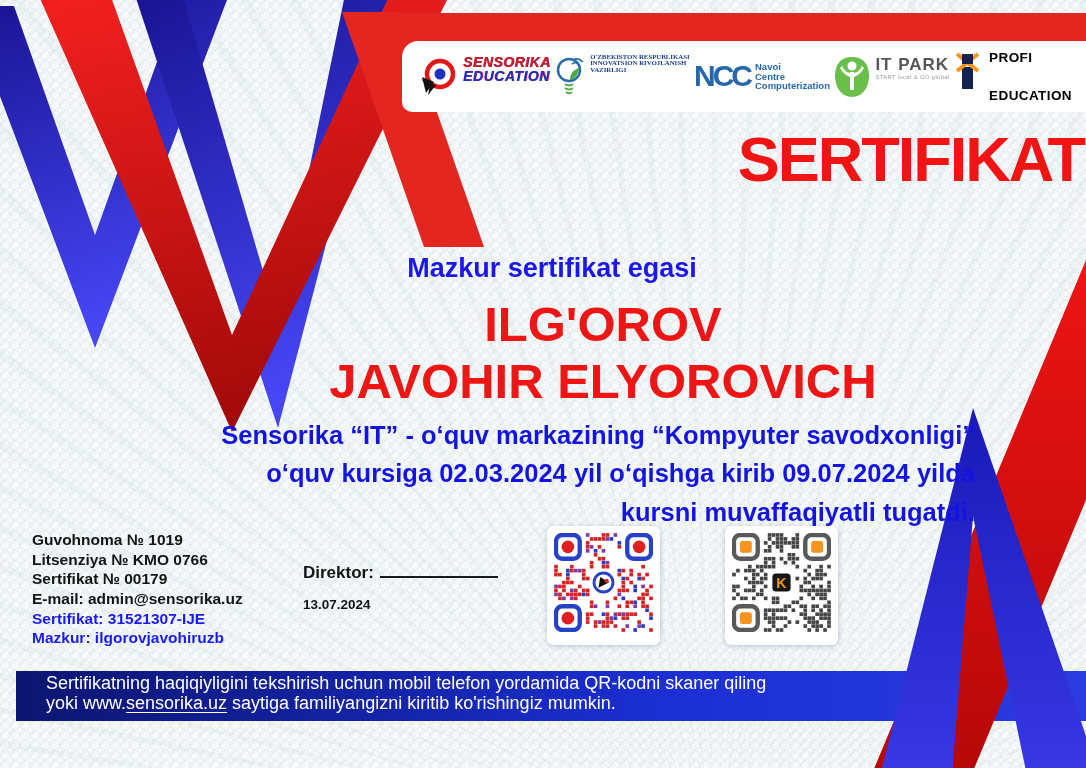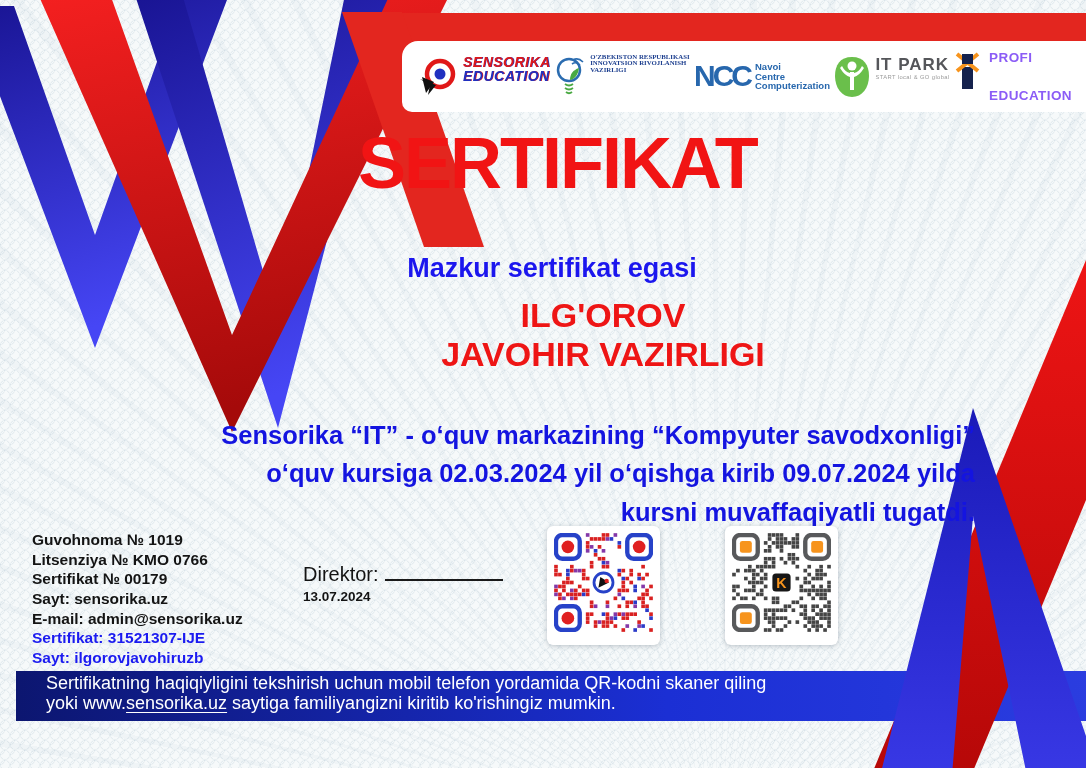--- a/index.html
+++ b/index.html
@@ -24,37 +24,37 @@
   }
   .logo{display:flex;gap:5px;}
   .logo .txt{display:flex;flex-direction:column;line-height:1.02;}
   .sens-word{font-style:italic;font-weight:bold;font-size:14px;letter-spacing:.5px;color:#e01818;text-shadow:.6px 0 #2030c0;}
   .sens-word2{font-style:italic;font-weight:bold;font-size:14px;letter-spacing:.5px;color:#2030c0;text-shadow:.6px 0 #e01818;}
   .min-txt{color:#1d3f8f;font-weight:bold;font-size:6.8px;line-height:1.25;font-family:"Liberation Serif","DejaVu Serif",serif;}
   .ncc-abbr{font-weight:900;font-size:30px;color:#2767ad;letter-spacing:-3px;line-height:.9;}
   .ncc-txt{color:#2767ad;font-weight:bold;font-size:9.5px;line-height:1.12;}
   .itp-title{color:#55565a;font-size:17px;font-weight:bold;letter-spacing:1px;line-height:1;}
   .itp-tag{color:#9a9a9a;font-size:5.8px;letter-spacing:.4px;margin-top:2px;}
-  .profi-txt{color:#8b5cf6;font-weight:900;font-size:13.5px;letter-spacing:.4px;line-height:1.05;gap:24px;}
+  .profi-txt{color:#000000;font-weight:900;font-size:13.5px;letter-spacing:.4px;line-height:1.05;gap:24px;}
   
   .title{position:absolute;left:358px;top:126px;width:726px;z-index:3;
-    text-align:left;font-size:72px;font-weight:bold;color:#f11414;letter-spacing:-2px;line-height:1.05;white-space:nowrap;}
+    text-align:right;font-size:63px;font-weight:bold;color:#f11414;letter-spacing:-2px;line-height:1.05;white-space:nowrap;}
   .subtitle{position:absolute;left:252px;top:253px;width:600px;z-index:3;
     text-align:center;font-size:27px;font-weight:bold;color:#1b16ee;}
   .recipient{position:absolute;left:300px;top:296px;width:606px;z-index:3;
-    text-align:center;font-size:34px;font-weight:bold;color:#ee1515;line-height:1.16;}
+    text-align:center;font-size:49px;font-weight:bold;color:#ee1515;line-height:1.16;}
   .course{position:absolute;left:75px;top:416px;width:900px;z-index:3;
     text-align:right;font-size:25.5px;font-weight:bold;color:#1414e0;line-height:1.5;}
   
   .details{position:absolute;left:32px;top:530px;z-index:3;font-size:15.5px;font-weight:bold;color:#141414;line-height:1.27;}
   .details .blue{color:#1b1bf0;}
   .signature{position:absolute;left:303px;top:563px;z-index:3;color:#141414;}
-  .sig-row{font-size:20px;font-weight:normal;white-space:nowrap;text-align:right;}
+  .sig-row{font-size:17px;font-weight:bold;white-space:nowrap;text-align:right;}
   .sig-line{display:inline-block;width:118px;border-bottom:2px solid #1a1a1a;height:13px;margin-left:6px;}
-  .sig-date{font-size:13.5px;font-weight:bold;margin-top:3px;}
+  .sig-date{font-size:13.5px;font-weight:bold;margin-top:14px;}
   .qr-panel{position:absolute;top:526px;width:113px;height:119px;background:#fff;border-radius:6px;
     box-shadow:0 1px 5px rgba(40,60,80,.3);z-index:3;padding:7px;}
   .qr-panel svg{display:block;}
   #qr1{left:547px;} #qr2{left:725px;}
   
   .footer-bar{position:absolute;left:16px;top:671px;width:1086px;height:50px;z-index:1;
     background:linear-gradient(90deg,#0c1670 0%,#1b2fd4 60%,#2b3de0 100%);
     color:#fff;font-size:18px;line-height:19.5px;padding:3px 0 0 30px;}
   .footer-bar .link{text-decoration:underline;text-underline-offset:3px;cursor:pointer;}
 </style>
@@ -157,36 +157,35 @@
         <span>PROFI</span>
         <span>EDUCATION</span>
       </div>
     </div>
   </div>
 
   <div class="title">SERTIFIKAT</div>
   <div class="subtitle">Mazkur sertifikat egasi</div>
   <div class="recipient">
     <div>ILG'OROV</div>
-    <div>JAVOHIR VAZIRLIGI</div>
+    <div>JAVOHIR ELYOROVICH</div>
   </div>
   <div class="course">
     <div>Sensorika “IT” - o‘quv markazining “Kompyuter savodxonligi”</div>
     <div>o‘quv kursiga 02.03.2024 yil o‘qishga kirib 09.07.2024 yilda</div>
     <div>kursni muvaffaqiyatli tugatdi.</div>
   </div>
 
   <div class="details">
     <div>Guvohnoma № 1019</div>
     <div>Litsenziya № KMO 0766</div>
     <div>Sertifikat № 00179</div>
-    <div>Sayt: sensorika.uz</div>
     <div>E-mail: admin@sensorika.uz</div>
     <div class="blue">Sertifikat: 31521307-IJE</div>
-    <div class="blue">Sayt: ilgorovjavohiruzb</div>
+    <div class="blue">Mazkur: ilgorovjavohiruzb</div>
   </div>
 
   <div class="signature">
     <div class="sig-row"><span>Direktor:</span><span class="sig-line"></span></div>
     <div class="sig-date">13.07.2024</div>
   </div>
 
   <div class="qr-panel" id="qr1">
     <svg width="99" height="99" viewBox="0 0 25 25">
         <rect x="8.04" y="0.04" width="0.92" height="0.92" fill="#8438a8"></rect>

